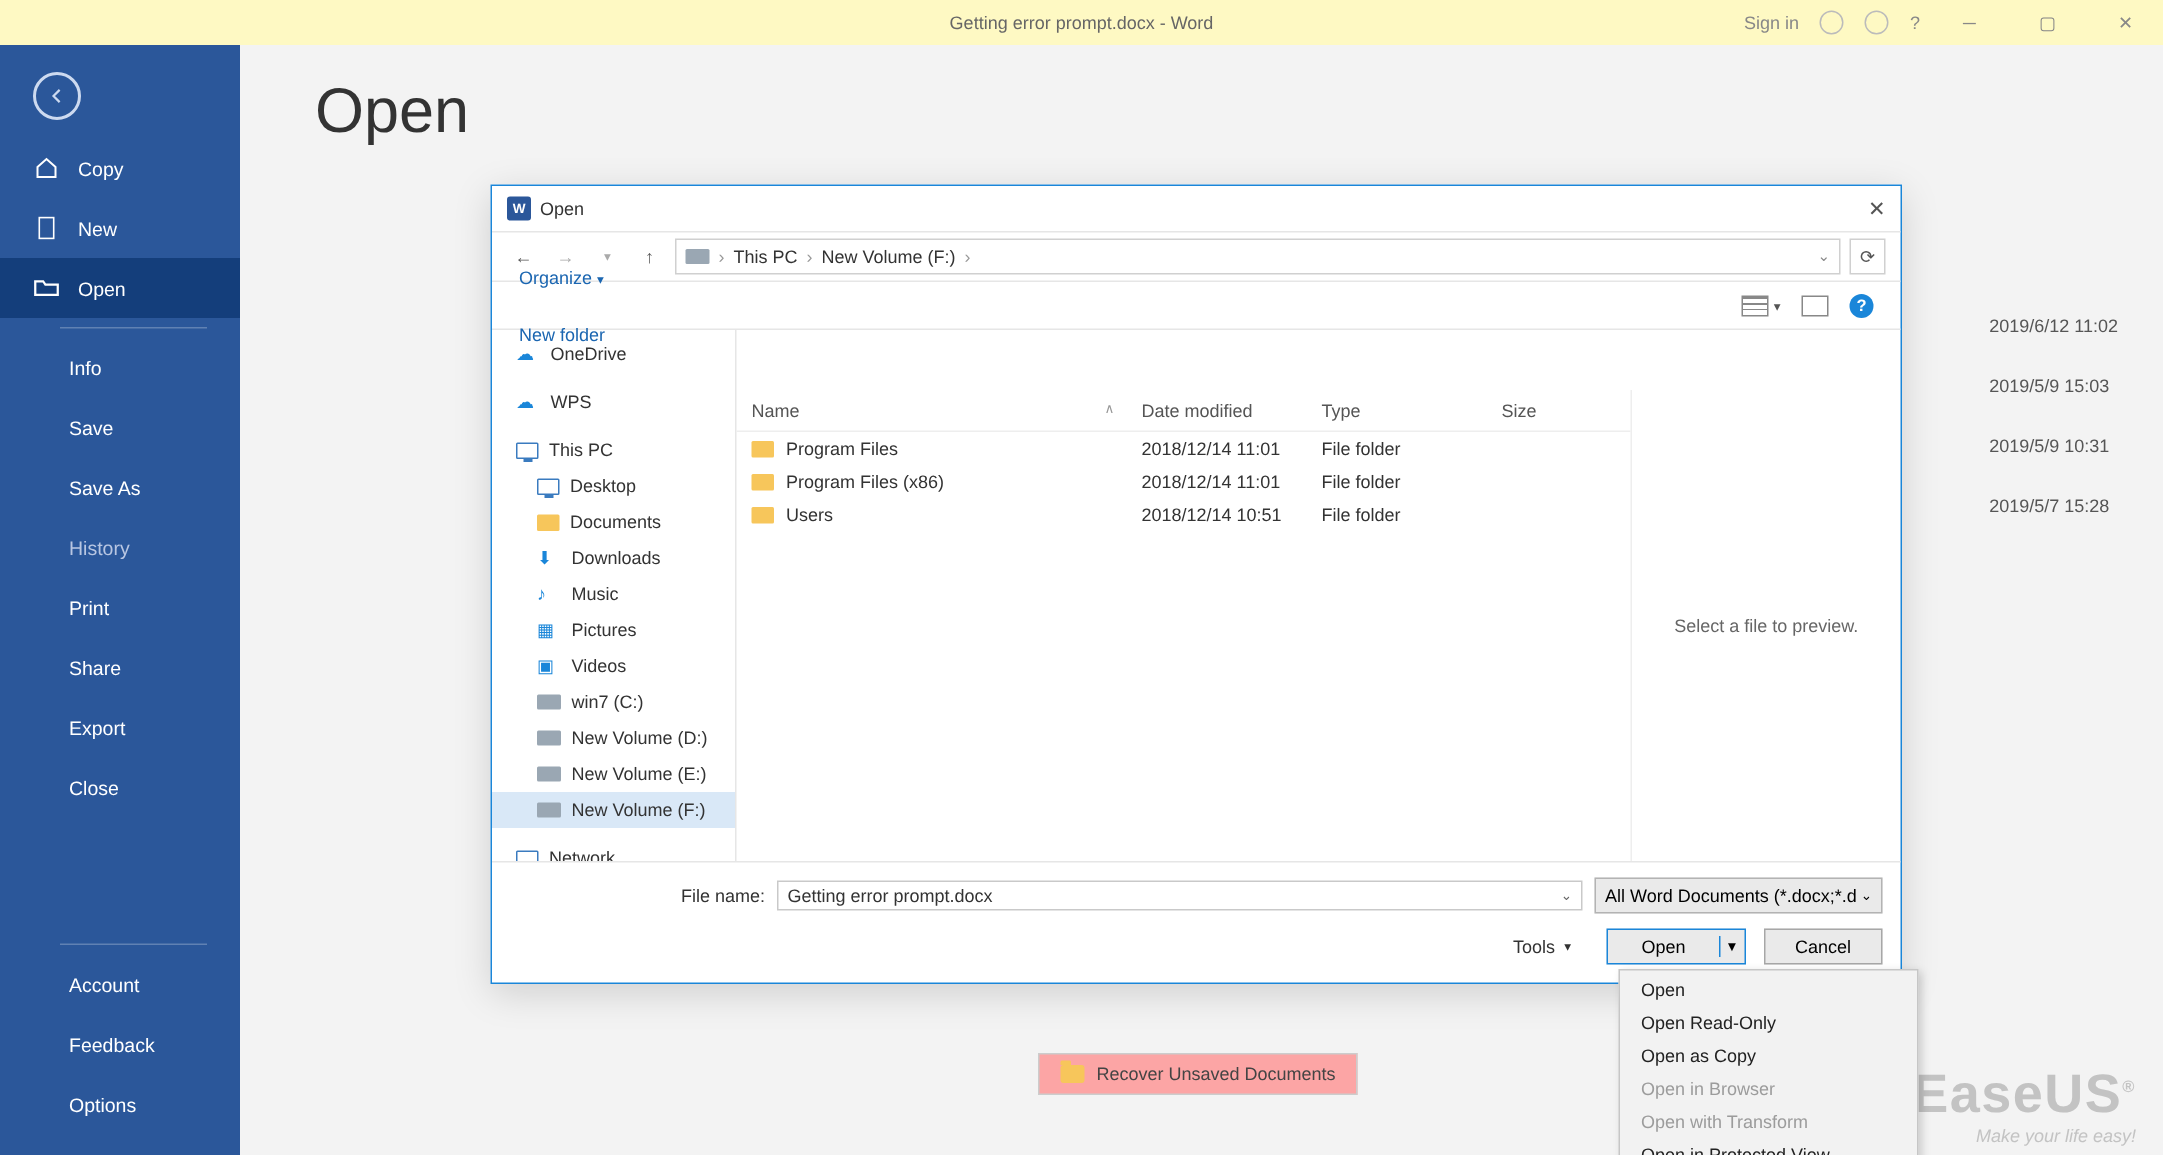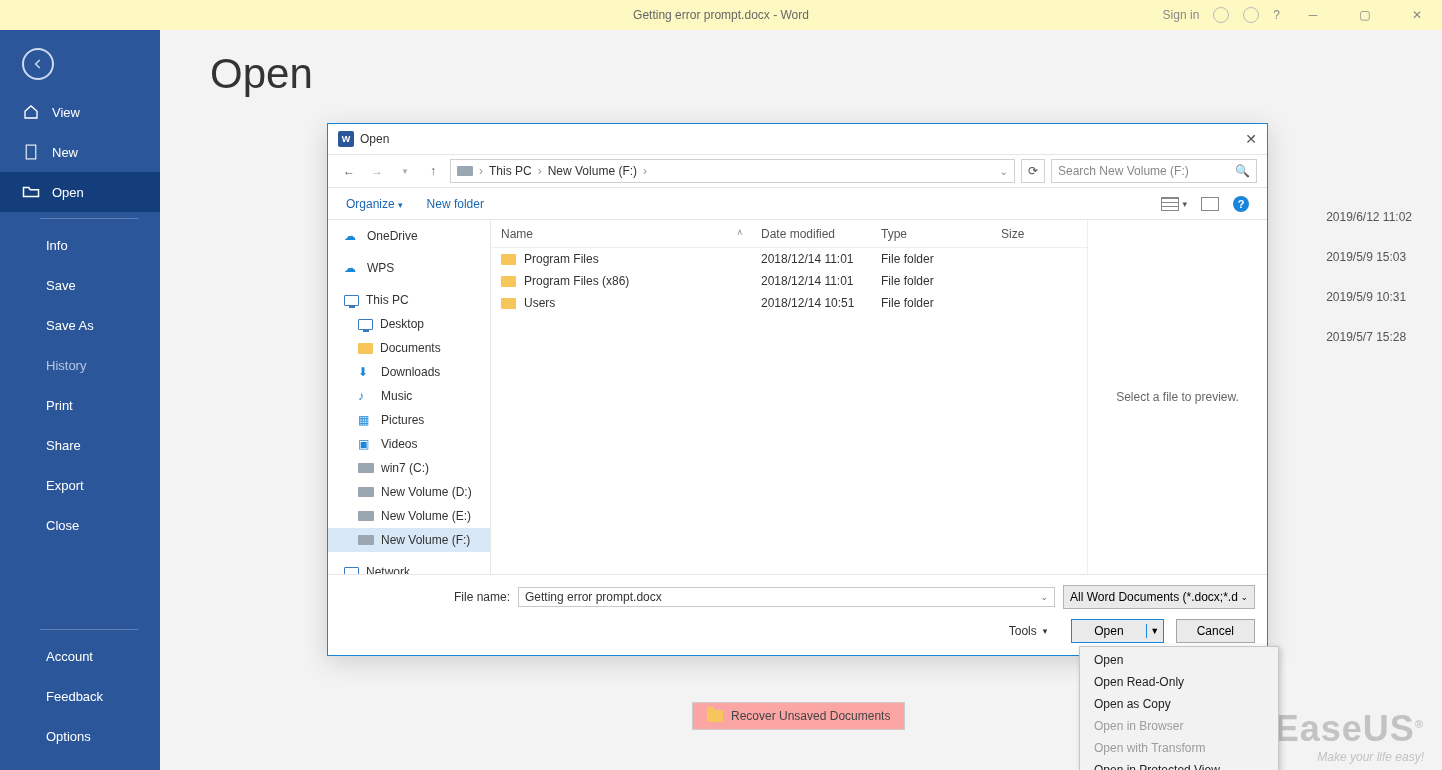--- a/index.html
+++ b/index.html
@@ -55,38 +55,38 @@
   .dlg-nav { height:34px; border-top:1px solid #e6e6e6; border-bottom:1px solid #e6e6e6; display:flex; align-items:center; padding:0 10px; gap:6px; font-size:12px; color:#666; }
   .nav-btn { width:22px; text-align:center; color:#aaa; }
   .nav-btn.enabled { color:#555; }
   .addr { flex:1; display:flex; align-items:center; gap:4px; height:24px; border:1px solid #d0d0d0; background:#fff; padding:0 6px; }
   .addr span { color:#333; }
   .addr .sep { color:#999; padding:0 2px; }
   .refresh { width:24px; height:24px; border:1px solid #d0d0d0; display:flex; align-items:center; justify-content:center; color:#555; }
   .search { width:206px; height:24px; border:1px solid #d0d0d0; display:flex; align-items:center; padding:0 6px; color:#888; justify-content:space-between; }
 
   .dlg-tool { height:32px; display:flex; align-items:center; padding:0 18px; gap:24px; border-bottom:1px solid #e6e6e6; font-size:12px; }
-  .dlg-tool .left { display:flex; gap:24px; color:#1b66b1; }
+  .dlg-tool .left { display:flex; gap:24px; color:#1b66b1;flex-direction:column; }
   .dlg-tool .right { margin-left:auto; display:flex; align-items:center; gap:14px; color:#555; }
   .view-ic { width:18px; height:14px; border:1px solid #888; display:inline-block; }
   .help-ic { width:16px; height:16px; border-radius:50%; background:#1a86d9; color:#fff; font-size:11px; display:flex; align-items:center; justify-content:center; font-weight:bold; }
 
   .dlg-content { flex:1; display:flex; min-height:0; border-bottom:1px solid #e6e6e6; }
   .tree { width:163px; border-right:1px solid #e6e6e6; overflow:hidden; font-size:12px; color:#333; padding:4px 0; }
   .tree-item { height:24px; display:flex; align-items:center; padding-left:16px; gap:7px; white-space:nowrap; }
   .tree-item.selected { background:#d9e8f7; }
   .tree-item.sub { padding-left:30px; }
   .tic { width:16px; height:14px; display:inline-block; }
   .ic-cloud { color:#1a86d9; }
   .ic-drive { width:16px; height:10px; background:#9aa7b3; border-radius:1px; display:inline-block; }
   .ic-monitor { width:15px; height:11px; border:1.5px solid #3a7bbf; border-radius:1px; display:inline-block; position:relative; }
   .ic-monitor::after { content:""; position:absolute; bottom:-3px; left:4px; width:6px; height:2px; background:#3a7bbf; }
   .ic-folder { width:15px; height:11px; background:#f7c65b; border-radius:1px; display:inline-block; }
 
-  .listarea { flex:1; display:flex; }
+  .listarea { flex:1; display:flex;margin-top:40px; }
   .filelist { flex:1; display:flex; flex-direction:column; font-size:12px; }
   .fl-head { height:28px; display:flex; align-items:center; color:#555; border-bottom:1px solid #eee; }
   .fl-head > div { padding:0 10px; }
   .col-name { width:260px; position:relative; }
   .col-date { width:120px; }
   .col-type { width:120px; }
   .col-size { width:70px; }
   .fl-head .col-name::after { content:"∧"; position:absolute; right:8px; color:#999; font-size:9px; }
   .fl-row { height:22px; display:flex; align-items:center; color:#333; }
   .fl-row > div { padding:0 10px; }
@@ -137,21 +137,21 @@
               <path d="M15 5l-7 7 7 7"></path>
             </svg>
         </span>
       </div>
       <div class="sb-item">
         <span class="sb-icon">
             <svg width="16" height="16" viewBox="0 0 24 24" fill="none" stroke="#fff" stroke-width="2">
               <path d="M3 11l9-8 9 8v10H3z"></path>
             </svg>
           </span>
-        <span>View</span>
+        <span>Copy</span>
       </div>
       <div class="sb-item">
         <span class="sb-icon">
             <svg width="14" height="16" viewBox="0 0 24 30" fill="none" stroke="#fff" stroke-width="2">
               <rect x="3" y="2" width="18" height="26"></rect>
             </svg>
           </span>
         <span>New</span>
       </div>
       <div class="sb-item selected">
@@ -236,24 +236,20 @@
           <div class="addr">
             <span class="ic-drive"></span>
             <span class="sep">›</span>
             <span>This PC</span>
             <span class="sep">›</span>
             <span>New Volume (F:)</span>
             <span class="sep">›</span>
             <span style="margin-left:auto;color:#888;font-size:10px;">⌄</span>
           </div>
           <span class="refresh">⟳</span>
-          <div class="search">
-            <span>Search New Volume (F:)</span>
-            <span>🔍</span>
-          </div>
         </div>
 
         <div class="dlg-tool">
           <div class="left">
             <span><span>Organize</span> <span style="font-size:9px;">▾</span></span>
             <span>New folder</span>
           </div>
           <div class="right">
             <span style="display:flex;align-items:center;gap:3px;">
                 <span class="view-ic" style="background:repeating-linear-gradient(#888 0 1px,transparent 1px 4px);"></span>

